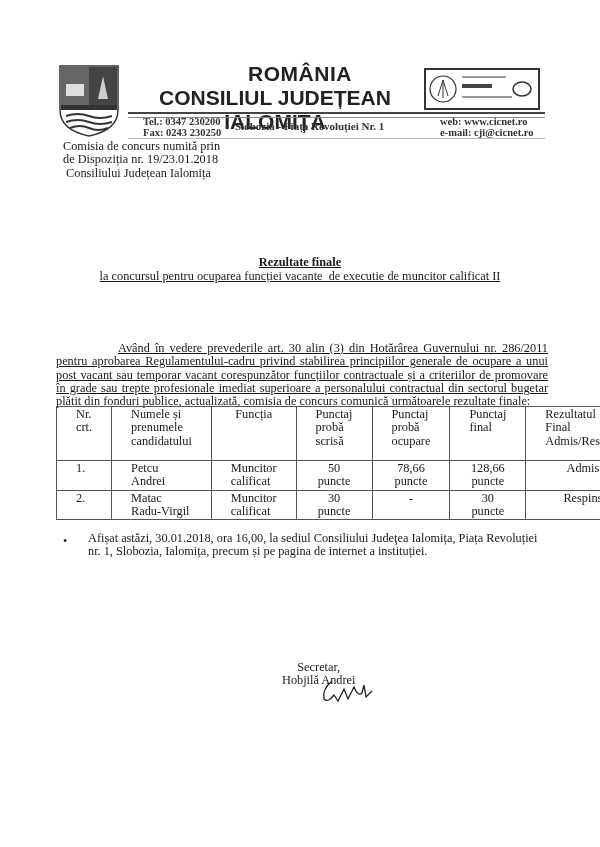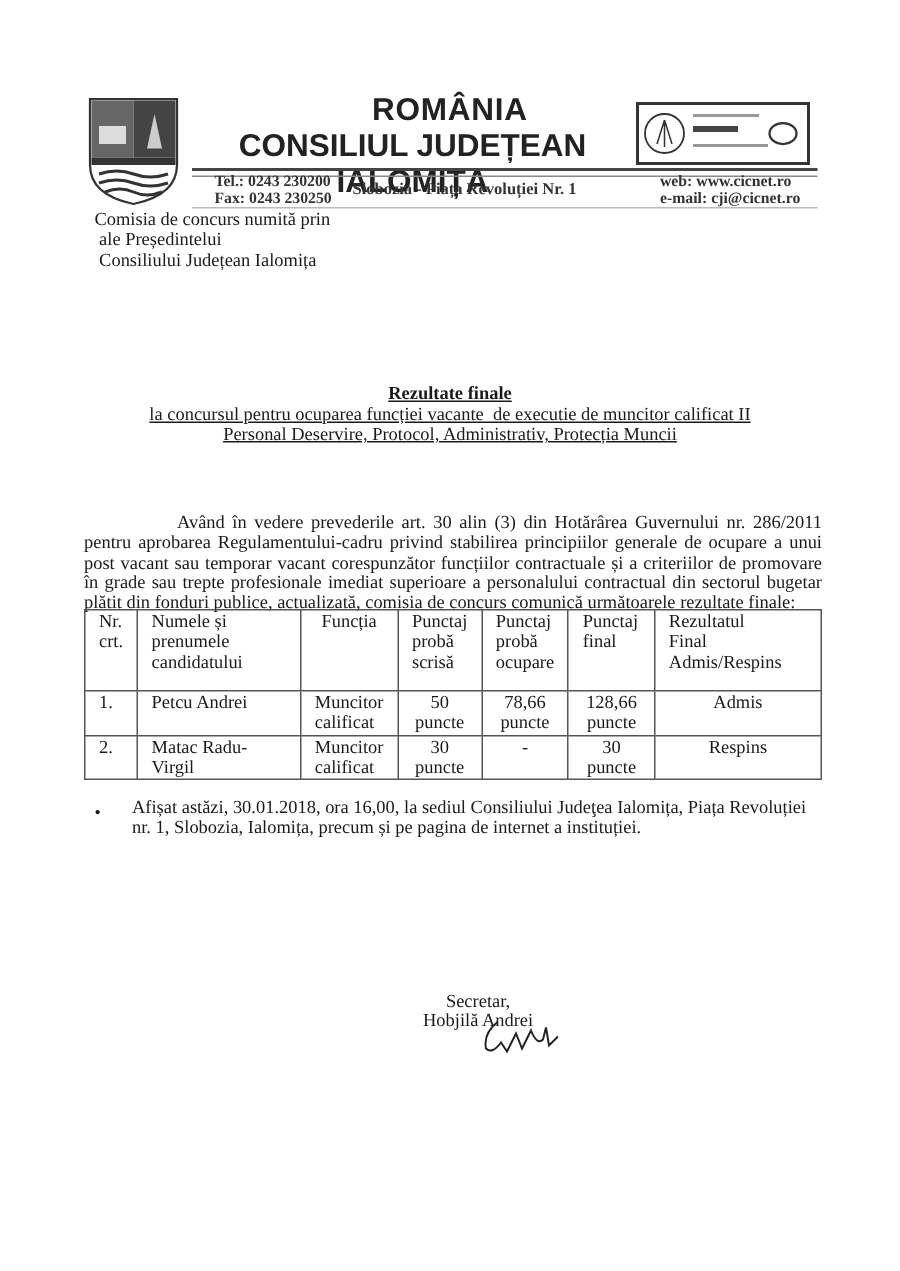--- a/index.html
+++ b/index.html
@@ -19,24 +19,24 @@
   #tel { left:143px; top:116px; }
   #addr { left:235px; top:121px; font-size:11px; }
   #web { left:440px; top:116px; text-align:left; width:102px; }
   
   .txt { font-size:12.3px; line-height:13.3px; }
   #commission { left:63px; top:140px; }
   #commission div { white-space:nowrap; }
   #title-block { left:0; width:600px; top:256px; text-align:center; font-size:12.3px; line-height:13.5px; }
   #title-block div { text-decoration:underline; }
   #doc-title { font-weight:bold; }
-  #para { left:56px; top:342px; width:492px; text-align:justify; text-indent:62px; font-size:12.3px; line-height:13.3px; }
+  #para { left:56px; top:342px; width:492px; text-align:justify; text-indent:62px; font-size:12.3px; line-height:13.3px;text-decoration:underline; }
   
   #results-table { left:56px; top:406px; width:492px; border-collapse:collapse; font-size:12.3px; line-height:13.3px; }
-  #results-table td, #results-table th { border:1px solid #555; vertical-align:top; padding:1px 9px; font-weight:normal; text-align:left; }
+  #results-table td, #results-table th { border:1px solid #555; vertical-align:top; padding:1px 19px; font-weight:normal; text-align:left; }
   #results-table th { height:51px; }
   #results-table td { height:26px; }
   .c { text-align:center !important; }
   #bullet { left:63px; top:534px; font-size:12px; }
   #notice-text { left:88px; top:532px; width:462px; font-size:12.3px; line-height:13.3px; }
   #sign { left:282px; top:661px; text-align:center; font-size:12.3px; line-height:13.3px; }
   #signature { left:318px; top:675px; width:60px; height:30px; }
 </style>
 </head>
 <body>
@@ -61,40 +61,39 @@
     <rect x="36" y="6" width="44" height="2" fill="#999"></rect>
     <rect x="36" y="14" width="30" height="4" fill="#444"></rect>
     <rect x="36" y="26" width="50" height="2" fill="#999"></rect>
     <ellipse cx="96" cy="19" rx="9" ry="7" fill="none" stroke="#333" stroke-width="1.5"></ellipse>
   </svg>
 </div>
 
 <div id="hdr-line" class="abs"></div>
 
 <div id="tel" class="abs contact">
-  <div>Tel.: 0243 230200</div>
+  <div>Tel.: 0347 230200</div>
   <div>Fax: 0243 230250</div>
 </div>
 <div id="addr" class="abs contact">Slobozia - Piața Revoluției Nr. 1</div>
 <div id="web" class="abs contact">
   <div>web: www.cicnet.ro</div>
   <div>e-mail:  cji@cicnet.ro</div>
 </div>
 <div id="hdr-line2" class="abs"></div>
 
 <div id="commission" class="abs txt">
   <div>Comisia de concurs numită prin</div>
-  <div style="white-space:pre"> ale Președintelui</div>
+  <div>de Dispoziția nr. 19/23.01.2018</div>
   <div style="white-space:pre"> Consiliului Județean Ialomița</div>
 </div>
 
 <div id="title-block" class="abs">
   <div id="doc-title">Rezultate finale</div>
   <div style="white-space:pre">la concursul pentru ocuparea funcției vacante  de executie de muncitor calificat II</div>
-  <div>Personal Deservire, Protocol, Administrativ, Protecția Muncii</div>
 </div>
 
 <div id="para" class="abs">Având în vedere prevederile art. 30 alin (3) din Hotărârea Guvernului nr. 286/2011 pentru aprobarea Regulamentului-cadru privind stabilirea principiilor generale de ocupare a unui post vacant sau temporar vacant corespunzător funcțiilor contractuale și a criteriilor de promovare în grade sau trepte profesionale imediat superioare a personalului contractual din sectorul bugetar plătit din fonduri publice, actualizată, comisia de concurs comunică următoarele rezultate finale:</div>
 
 <table id="results-table" class="abs">
   <colgroup>
     <col style="width:33px">
       <col style="width:119px">
       <col style="width:59px">
       <col style="width:53px">

